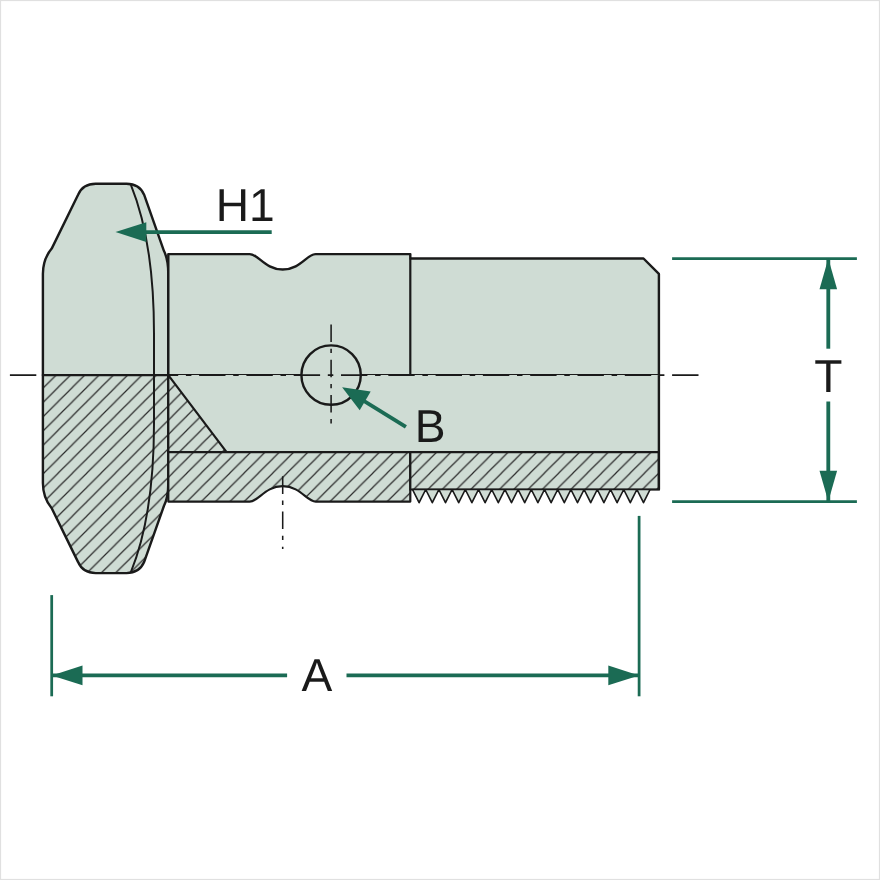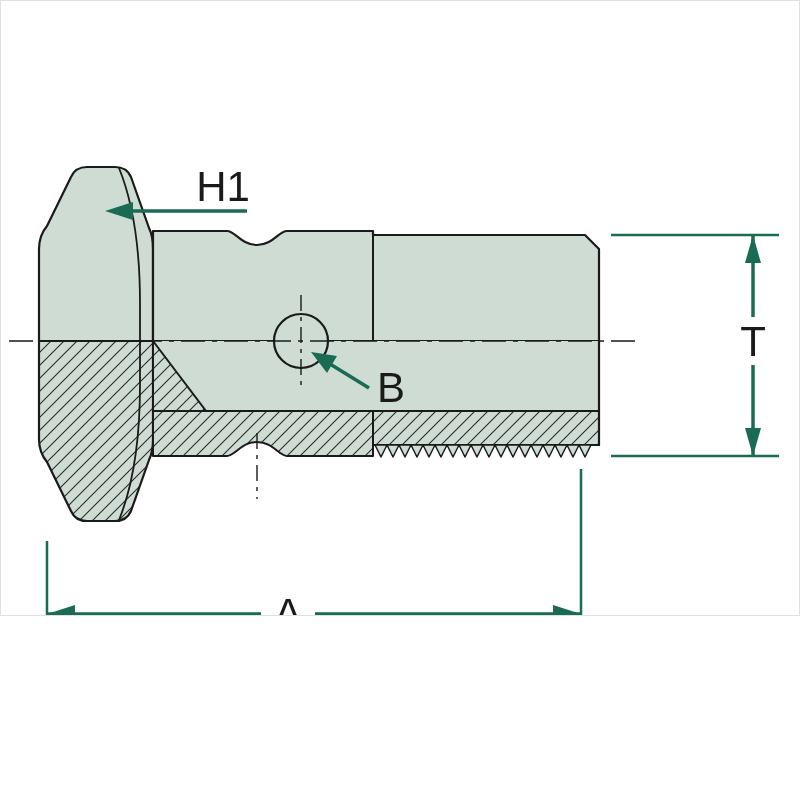--- a/index.html
+++ b/index.html
@@ -3,21 +3,21 @@
 <meta charset="utf-8">
 <style>
   html, body {
     margin: 0;
     padding: 0;
     background: #ffffff;
     font-family: "Liberation Sans", sans-serif;
   }
   .page {
     width: 800px;
-    height: 616px;
+    height: 800px;
     position: relative;
     background: #ffffff;
     border: 1px solid #e0e0e0;
     box-sizing: border-box;
     overflow: hidden;
   }
   svg { display: block; }
   .dim-label {
     font-family: "Liberation Sans", sans-serif;
     font-size: 42px;

